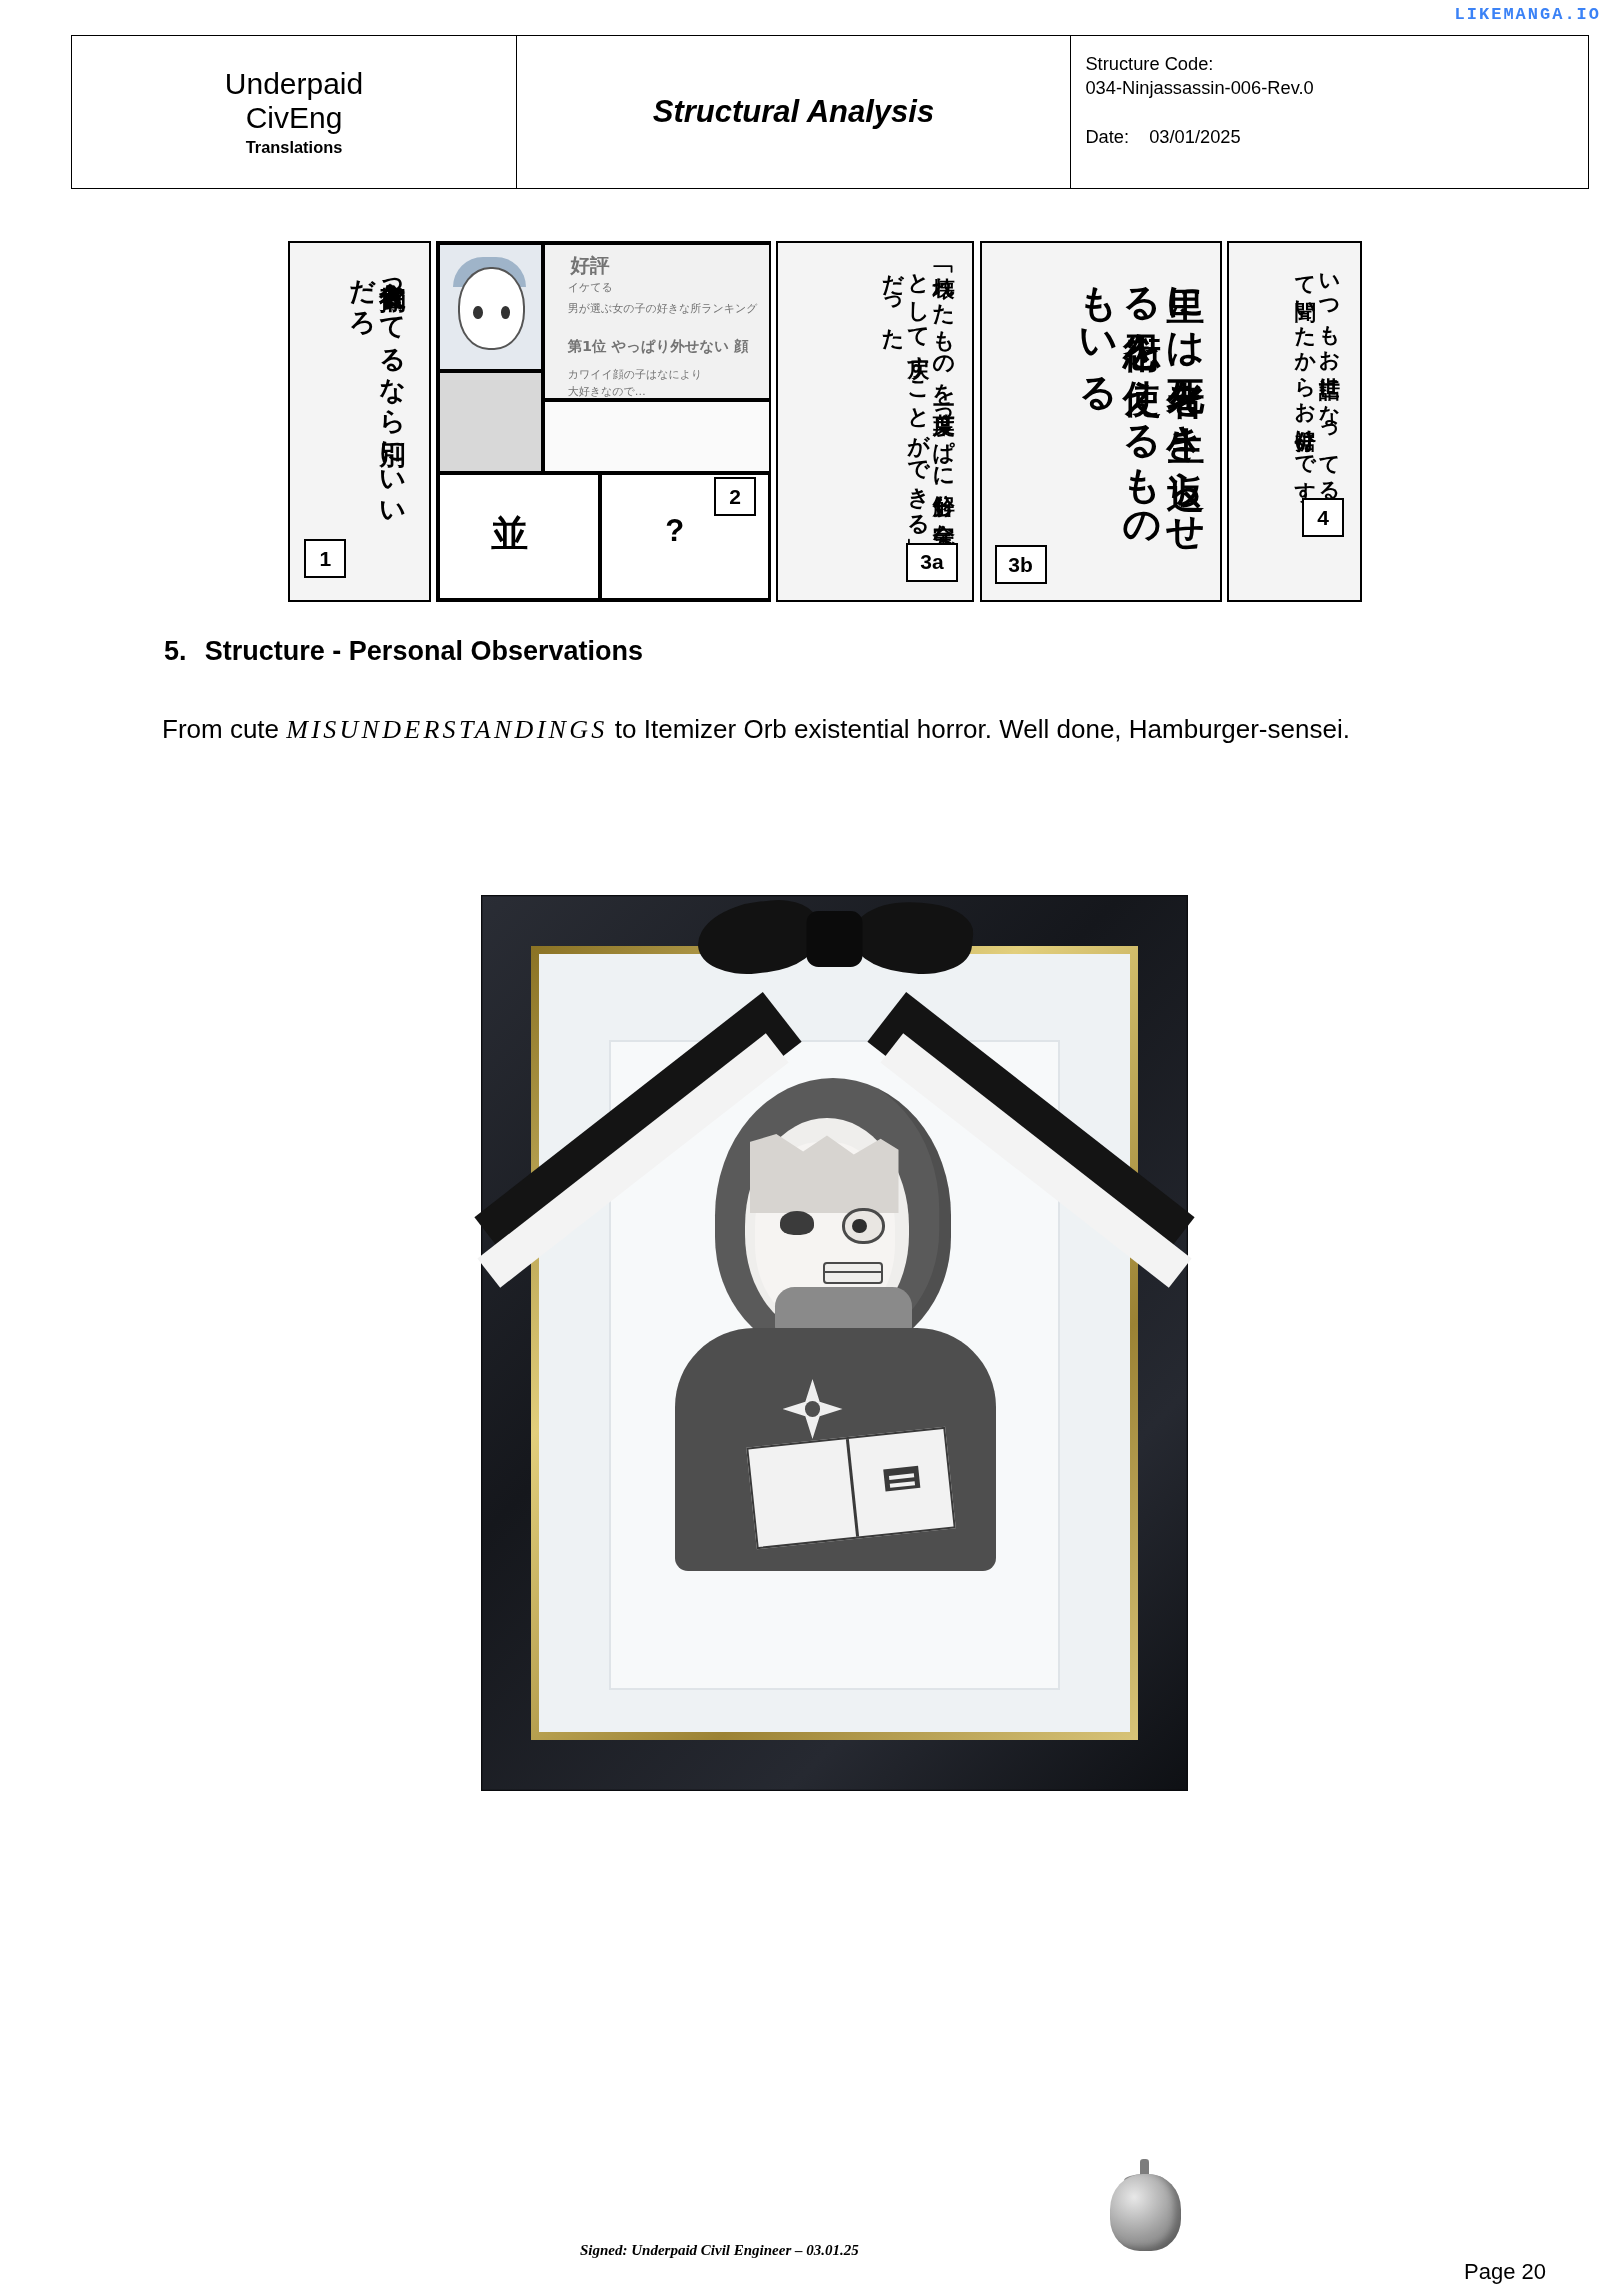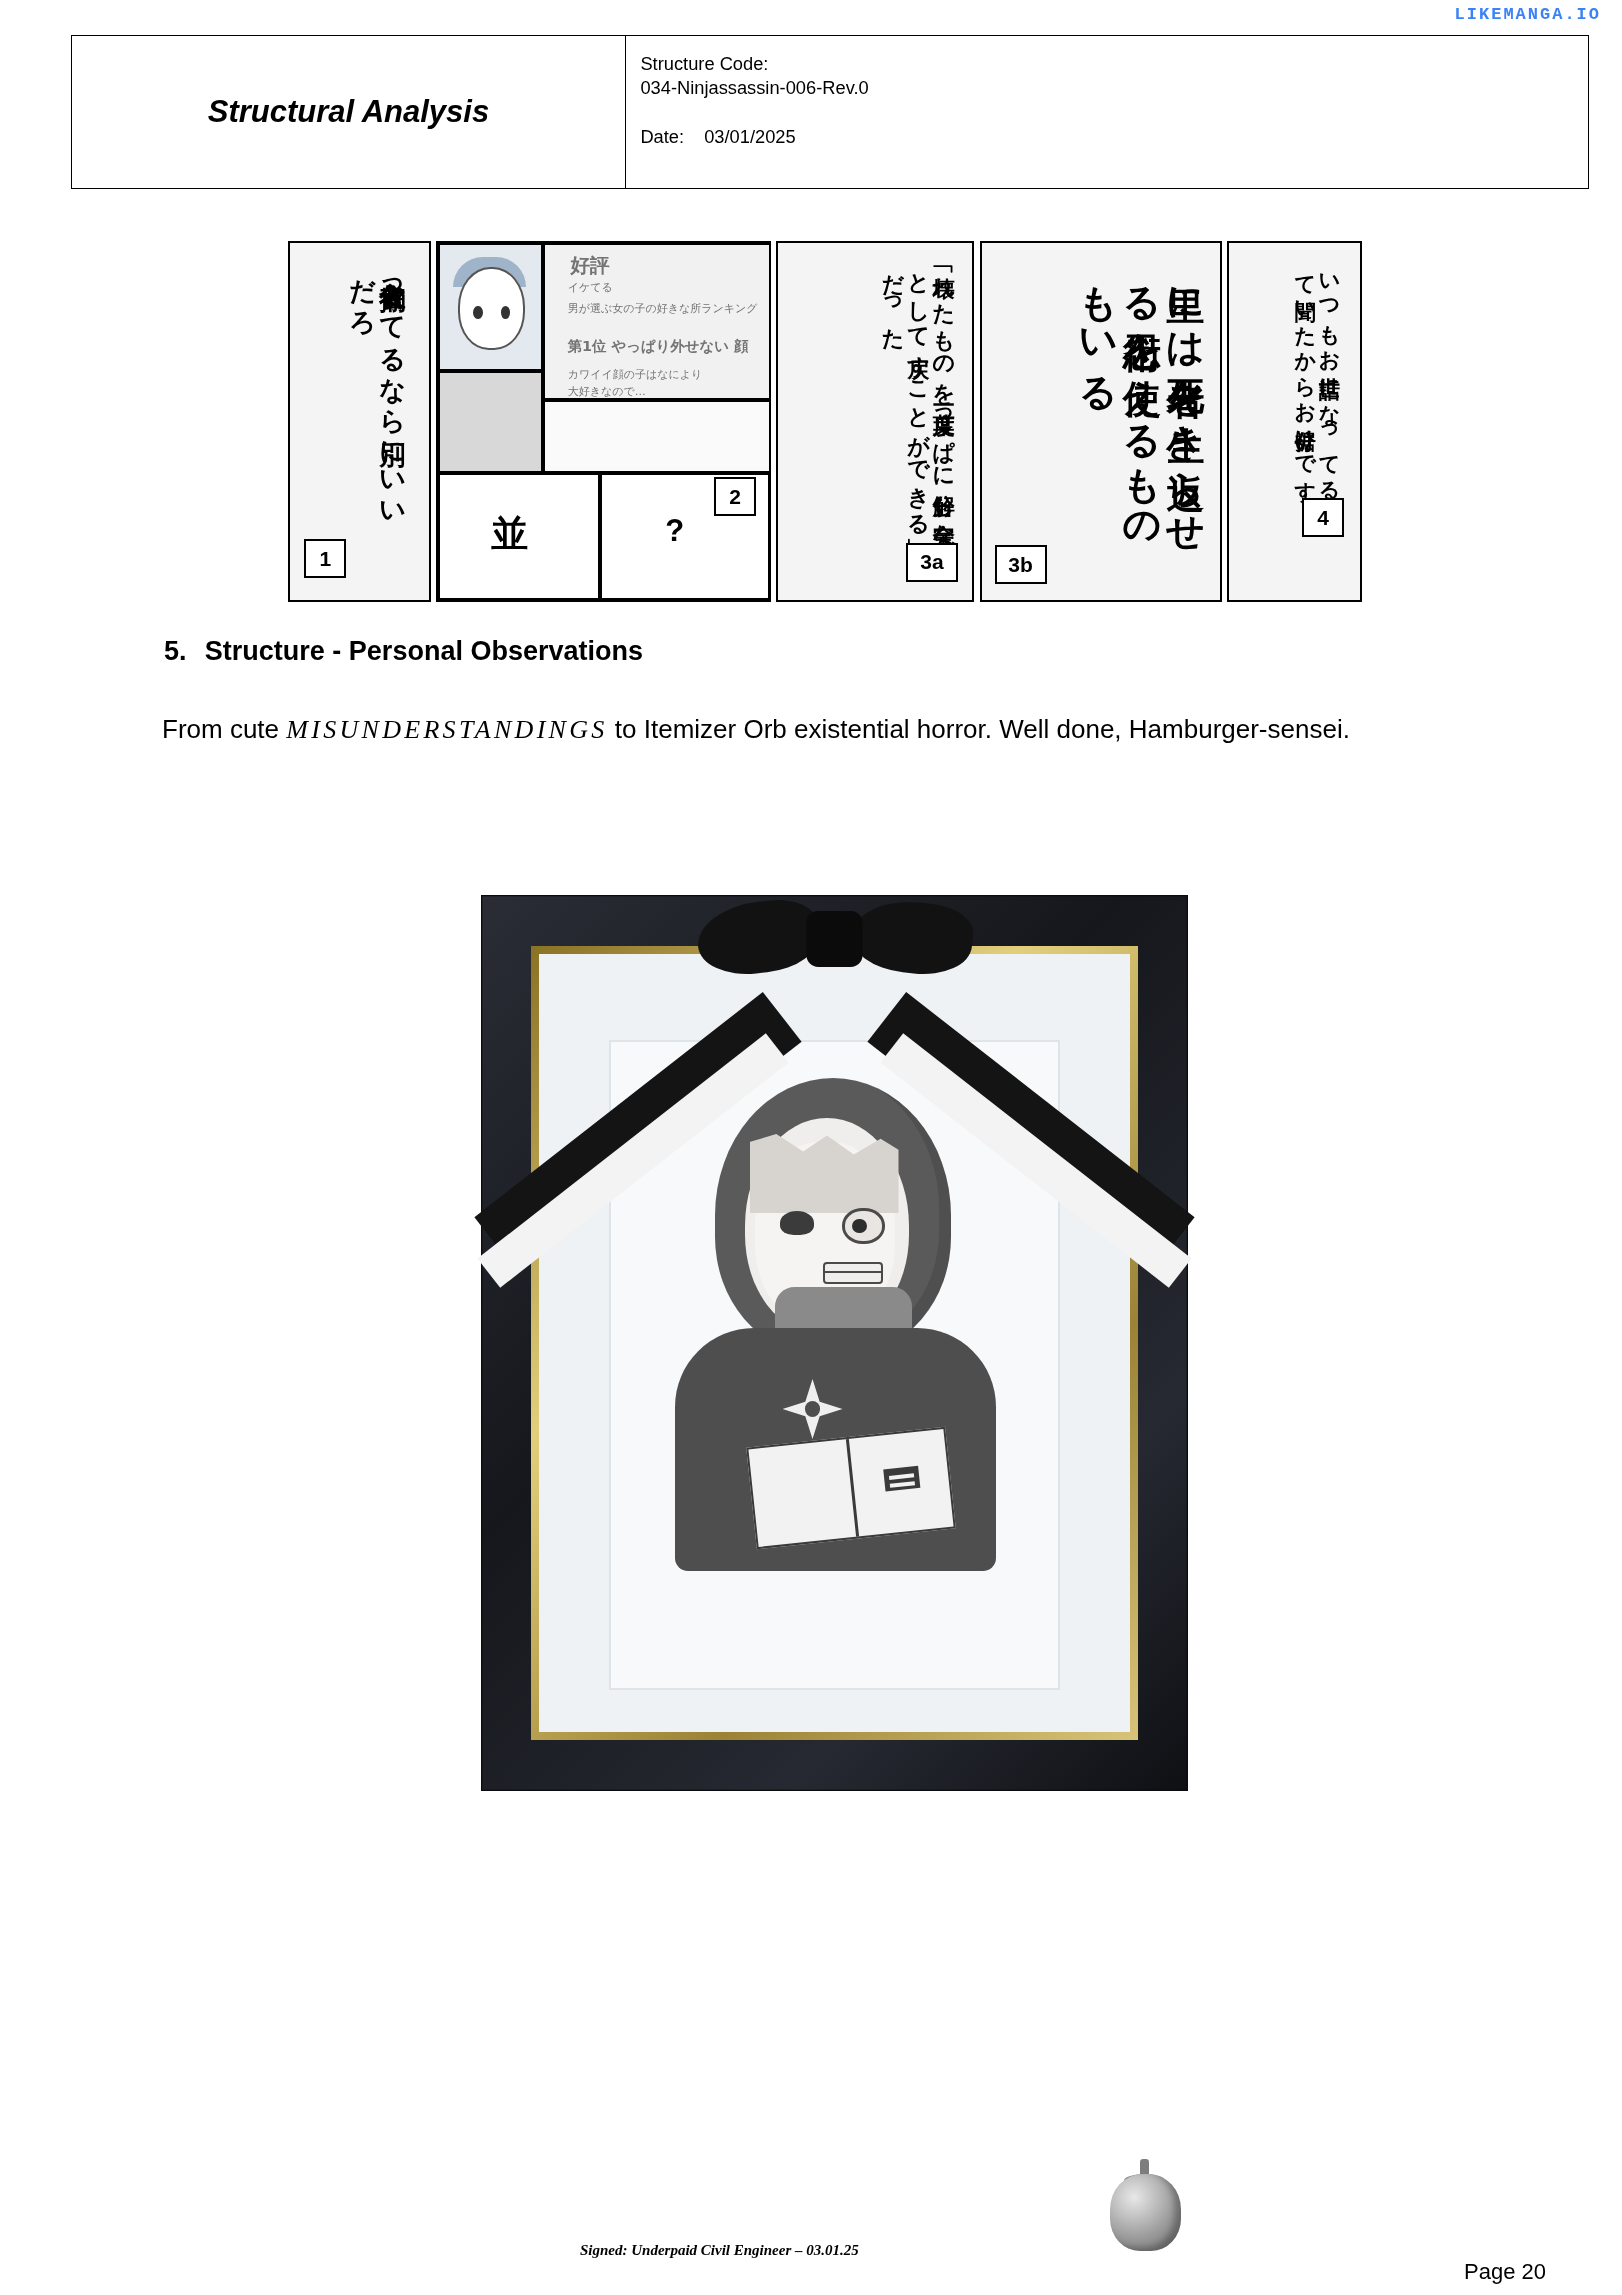--- a/index.html
+++ b/index.html
@@ -388,20 +388,25 @@
     font-size: 22px;
   }
 </style>
 </head>
 <body>
 
 <div class="watermark">LIKEMANGA.IO</div>
 
 <div class="header-table">
 
+  <div class="hdr-cell hdr-left">
+    <div class="l1">Underpaid</div>
+    <div class="l2">CivEng</div>
+    <div class="l3">Translations</div>
+  </div>
 
   <div class="hdr-cell hdr-mid">
     <div class="title">Structural Analysis</div>
   </div>
 
   <div class="hdr-cell hdr-right">
     <div class="code-label">Structure Code:</div>
     <div class="code-val">034-Ninjassassin-006-Rev.0</div>
     <div class="date-row">
       <span>Date:</span>

